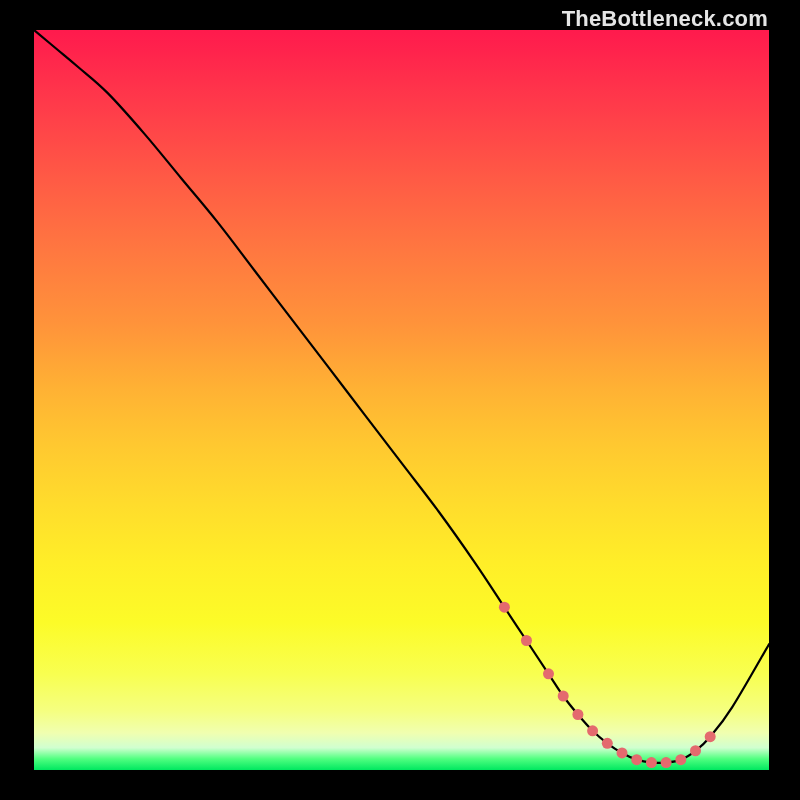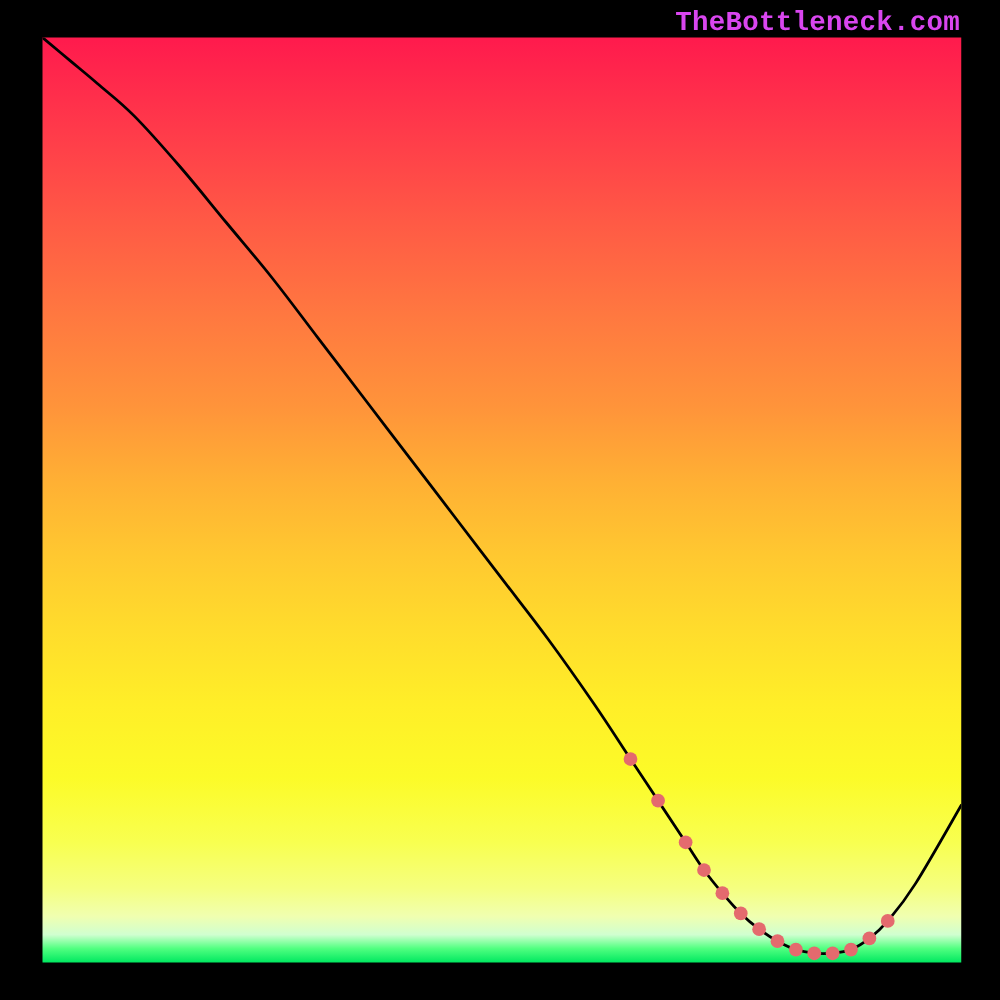--- a/index.html
+++ b/index.html
@@ -37,24 +37,24 @@
       #f0ffb0 95%,
       #d0ffd0 97%,
       #50ff80 98.5%,
       #00e860 100%
     );
   }
   .watermark {
     position: absolute;
     top: 6px;
     right: 32px;
-    font-family: Liberation Mono, monospace;
+    font-family: Liberation Sans, sans-serif;
     font-size: 22px;
     font-weight: bold;
-    color: #d946ef;
+    color: #e5e5e5;
     letter-spacing: 0.2px;
   }
   svg.curve {
     position: absolute;
     left: 0;
     top: 0;
     width: 735px;
     height: 740px;
   }
 </style>

